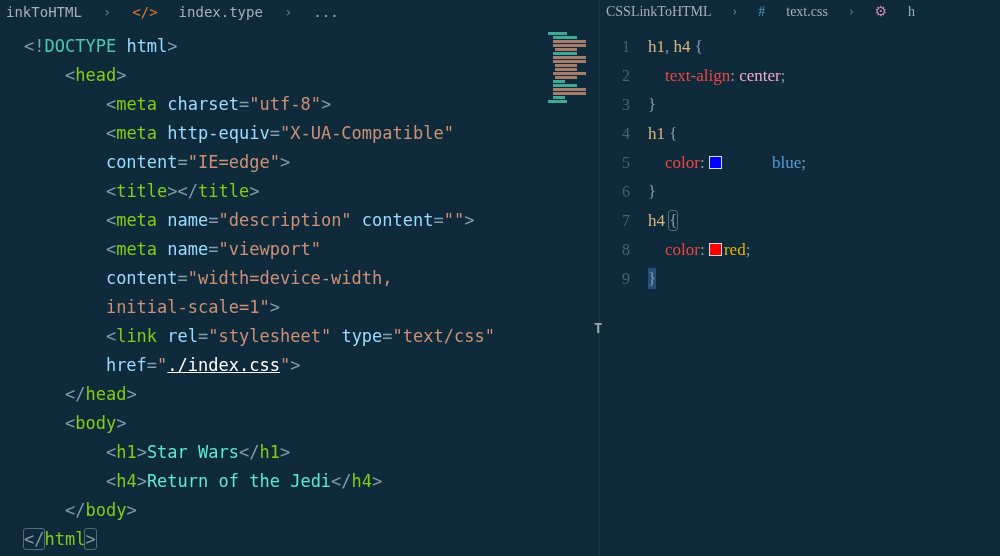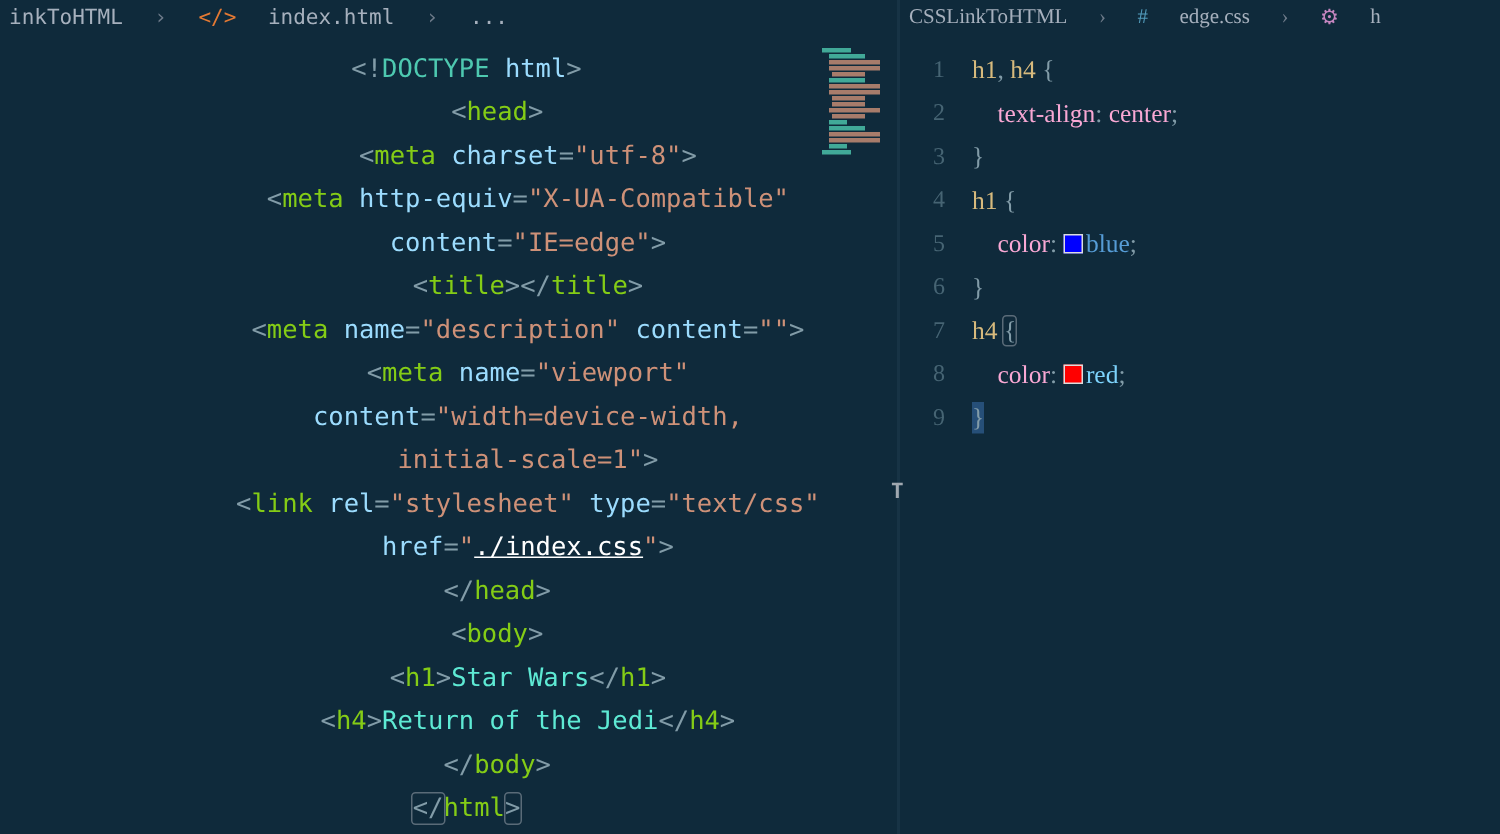--- a/index.html
+++ b/index.html
@@ -74,25 +74,25 @@
   }
   .code-line { height: 29px; }
   
   .c-punc   { color: #829ca8; }
   .c-tag    { color: #84cc16; }
   .c-doctype{ color: #4ec9b0; }
   .c-attr   { color: #9cdcfe; }
   .c-str    { color: #ce9178; }
   .c-text   { color: #5eead4; }
   .c-sel    { color: #d7ba7d; }
-  .c-prop   { color: #f9a8d4; }
+  .c-prop   { color: #ef4444; }
   .c-val    { color: #f9a8d4; }
   .c-link   { color: #ffffff; text-decoration: underline; }
-  .c-blue   { color: #569cd6; }
-  .c-red    { color: #7dd3fc; }
+  .c-blue   { color: #569cd6; margin-left: 48px; }
+  .c-red    { color: #eab308; }
   .swatch {
     display: inline-block;
     width: 13px;
     height: 13px;
     border: 1px solid #ddd;
     vertical-align: -1px;
     margin-right: 2px;
   }
   .swatch-blue { background: #0000ff; }
   .swatch-red  { background: #ff0000; }
@@ -110,39 +110,39 @@
     margin-bottom: 1px;
   }
   .mm-a { background: linear-gradient(90deg,#4ec9b0 0 40%,transparent 40%); }
   .mm-b { background: linear-gradient(90deg,transparent 0 10%,#4ec9b0 10% 60%,transparent 60%); }
   .mm-c { background: linear-gradient(90deg,transparent 0 10%,#ce9178 10% 80%,transparent 80%); }
   .mm-d { background: linear-gradient(90deg,transparent 0 14%,#ce9178 14% 60%,transparent 60%); }
   .mm-e { background: linear-gradient(90deg,transparent 0 10%,#4ec9b0 10% 35%,transparent 35%); }
 
   
   .pane-left .gutter { width: 18px; padding-right: 0; }
-  .pane-left .code { padding-left: 6px; text-align: center; }
+  .pane-left .code { padding-left: 6px; }
   .hl-box {
     outline: 1px solid #5a6b78;
     border-radius: 2px;
   }
   .sel-block {
     background:#264f78;
     padding:1px 0;
   }
 </style>
 </head>
 <body>
 
 <div class="pane pane-left">
   <div class="breadcrumb">
     <span class="crumb-text">inkToHTML</span>
     <span class="crumb-sep">›</span>
     <span class="icon-html">&lt;/&gt;</span>
-    <span class="crumb-text">index.html</span>
+    <span class="crumb-text">index.type</span>
     <span class="crumb-sep">›</span>
     <span class="crumb-text">...</span>
   </div>
   <div class="editor-body">
     <div class="gutter"></div>
     <div class="code" id="code-left"><div class="code-line"><span class="c-punc">&lt;!</span><span class="c-doctype">DOCTYPE</span><span class="c-text"> </span><span class="c-attr">html</span><span class="c-punc">&gt;</span></div><div class="code-line"><span class="c-text">    </span><span class="c-punc">&lt;</span><span class="c-tag">head</span><span class="c-punc">&gt;</span></div><div class="code-line"><span class="c-text">        </span><span class="c-punc">&lt;</span><span class="c-tag">meta</span><span class="c-text"> </span><span class="c-attr">charset</span><span class="c-punc">=</span><span class="c-str">"utf-8"</span><span class="c-punc">&gt;</span></div><div class="code-line"><span class="c-text">        </span><span class="c-punc">&lt;</span><span class="c-tag">meta</span><span class="c-text"> </span><span class="c-attr">http-equiv</span><span class="c-punc">=</span><span class="c-str">"X-UA-Compatible"</span></div><div class="code-line"><span class="c-text">        </span><span class="c-attr">content</span><span class="c-punc">=</span><span class="c-str">"IE=edge"</span><span class="c-punc">&gt;</span></div><div class="code-line"><span class="c-text">        </span><span class="c-punc">&lt;</span><span class="c-tag">title</span><span class="c-punc">&gt;</span><span class="c-punc">&lt;/</span><span class="c-tag">title</span><span class="c-punc">&gt;</span></div><div class="code-line"><span class="c-text">        </span><span class="c-punc">&lt;</span><span class="c-tag">meta</span><span class="c-text"> </span><span class="c-attr">name</span><span class="c-punc">=</span><span class="c-str">"description"</span><span class="c-text"> </span><span class="c-attr">content</span><span class="c-punc">=</span><span class="c-str">""</span><span class="c-punc">&gt;</span></div><div class="code-line"><span class="c-text">        </span><span class="c-punc">&lt;</span><span class="c-tag">meta</span><span class="c-text"> </span><span class="c-attr">name</span><span class="c-punc">=</span><span class="c-str">"viewport"</span></div><div class="code-line"><span class="c-text">        </span><span class="c-attr">content</span><span class="c-punc">=</span><span class="c-str">"width=device-width,</span></div><div class="code-line"><span class="c-text">        </span><span class="c-str">initial-scale=1"</span><span class="c-punc">&gt;</span></div><div class="code-line"><span class="c-text">        </span><span class="c-punc">&lt;</span><span class="c-tag">link</span><span class="c-text"> </span><span class="c-attr">rel</span><span class="c-punc">=</span><span class="c-str">"stylesheet"</span><span class="c-text"> </span><span class="c-attr">type</span><span class="c-punc">=</span><span class="c-str">"text/css"</span></div><div class="code-line"><span class="c-text">        </span><span class="c-attr">href</span><span class="c-punc">=</span><span class="c-str">"</span><span class="c-link">./index.css</span><span class="c-str">"</span><span class="c-punc">&gt;</span></div><div class="code-line"><span class="c-text">    </span><span class="c-punc">&lt;/</span><span class="c-tag">head</span><span class="c-punc">&gt;</span></div><div class="code-line"><span class="c-text">    </span><span class="c-punc">&lt;</span><span class="c-tag">body</span><span class="c-punc">&gt;</span></div><div class="code-line"><span class="c-text">        </span><span class="c-punc">&lt;</span><span class="c-tag">h1</span><span class="c-punc">&gt;</span><span class="c-text">Star Wars</span><span class="c-punc">&lt;/</span><span class="c-tag">h1</span><span class="c-punc">&gt;</span></div><div class="code-line"><span class="c-text">        </span><span class="c-punc">&lt;</span><span class="c-tag">h4</span><span class="c-punc">&gt;</span><span class="c-text">Return of the Jedi</span><span class="c-punc">&lt;/</span><span class="c-tag">h4</span><span class="c-punc">&gt;</span></div><div class="code-line"><span class="c-text">    </span><span class="c-punc">&lt;/</span><span class="c-tag">body</span><span class="c-punc">&gt;</span></div><div class="code-line"><span class="c-punc hl-box">&lt;/</span><span class="c-tag">html</span><span class="c-punc hl-box">&gt;</span></div></div>
     <div class="minimap">
       <div class="mm-a"></div>
         <div class="mm-b"></div>
         <div class="mm-c"></div>
@@ -167,21 +167,21 @@
 
 <div class="divider">
   <span class="divider-marker">T</span>
 </div>
 
 <div class="pane pane-right">
   <div class="breadcrumb">
     <span class="crumb-text">CSSLinkToHTML</span>
     <span class="crumb-sep">›</span>
     <span class="icon-css">#</span>
-    <span class="crumb-text">edge.css</span>
+    <span class="crumb-text">text.css</span>
     <span class="crumb-sep">›</span>
     <span class="icon-symbol">⚙</span>
     <span class="crumb-text">h</span>
   </div>
   <div class="editor-body">
     <div class="gutter" id="gutter-right">
         <div class="gutter-line">1</div>
         <div class="gutter-line">2</div>
         <div class="gutter-line">3</div>
         <div class="gutter-line">4</div>

